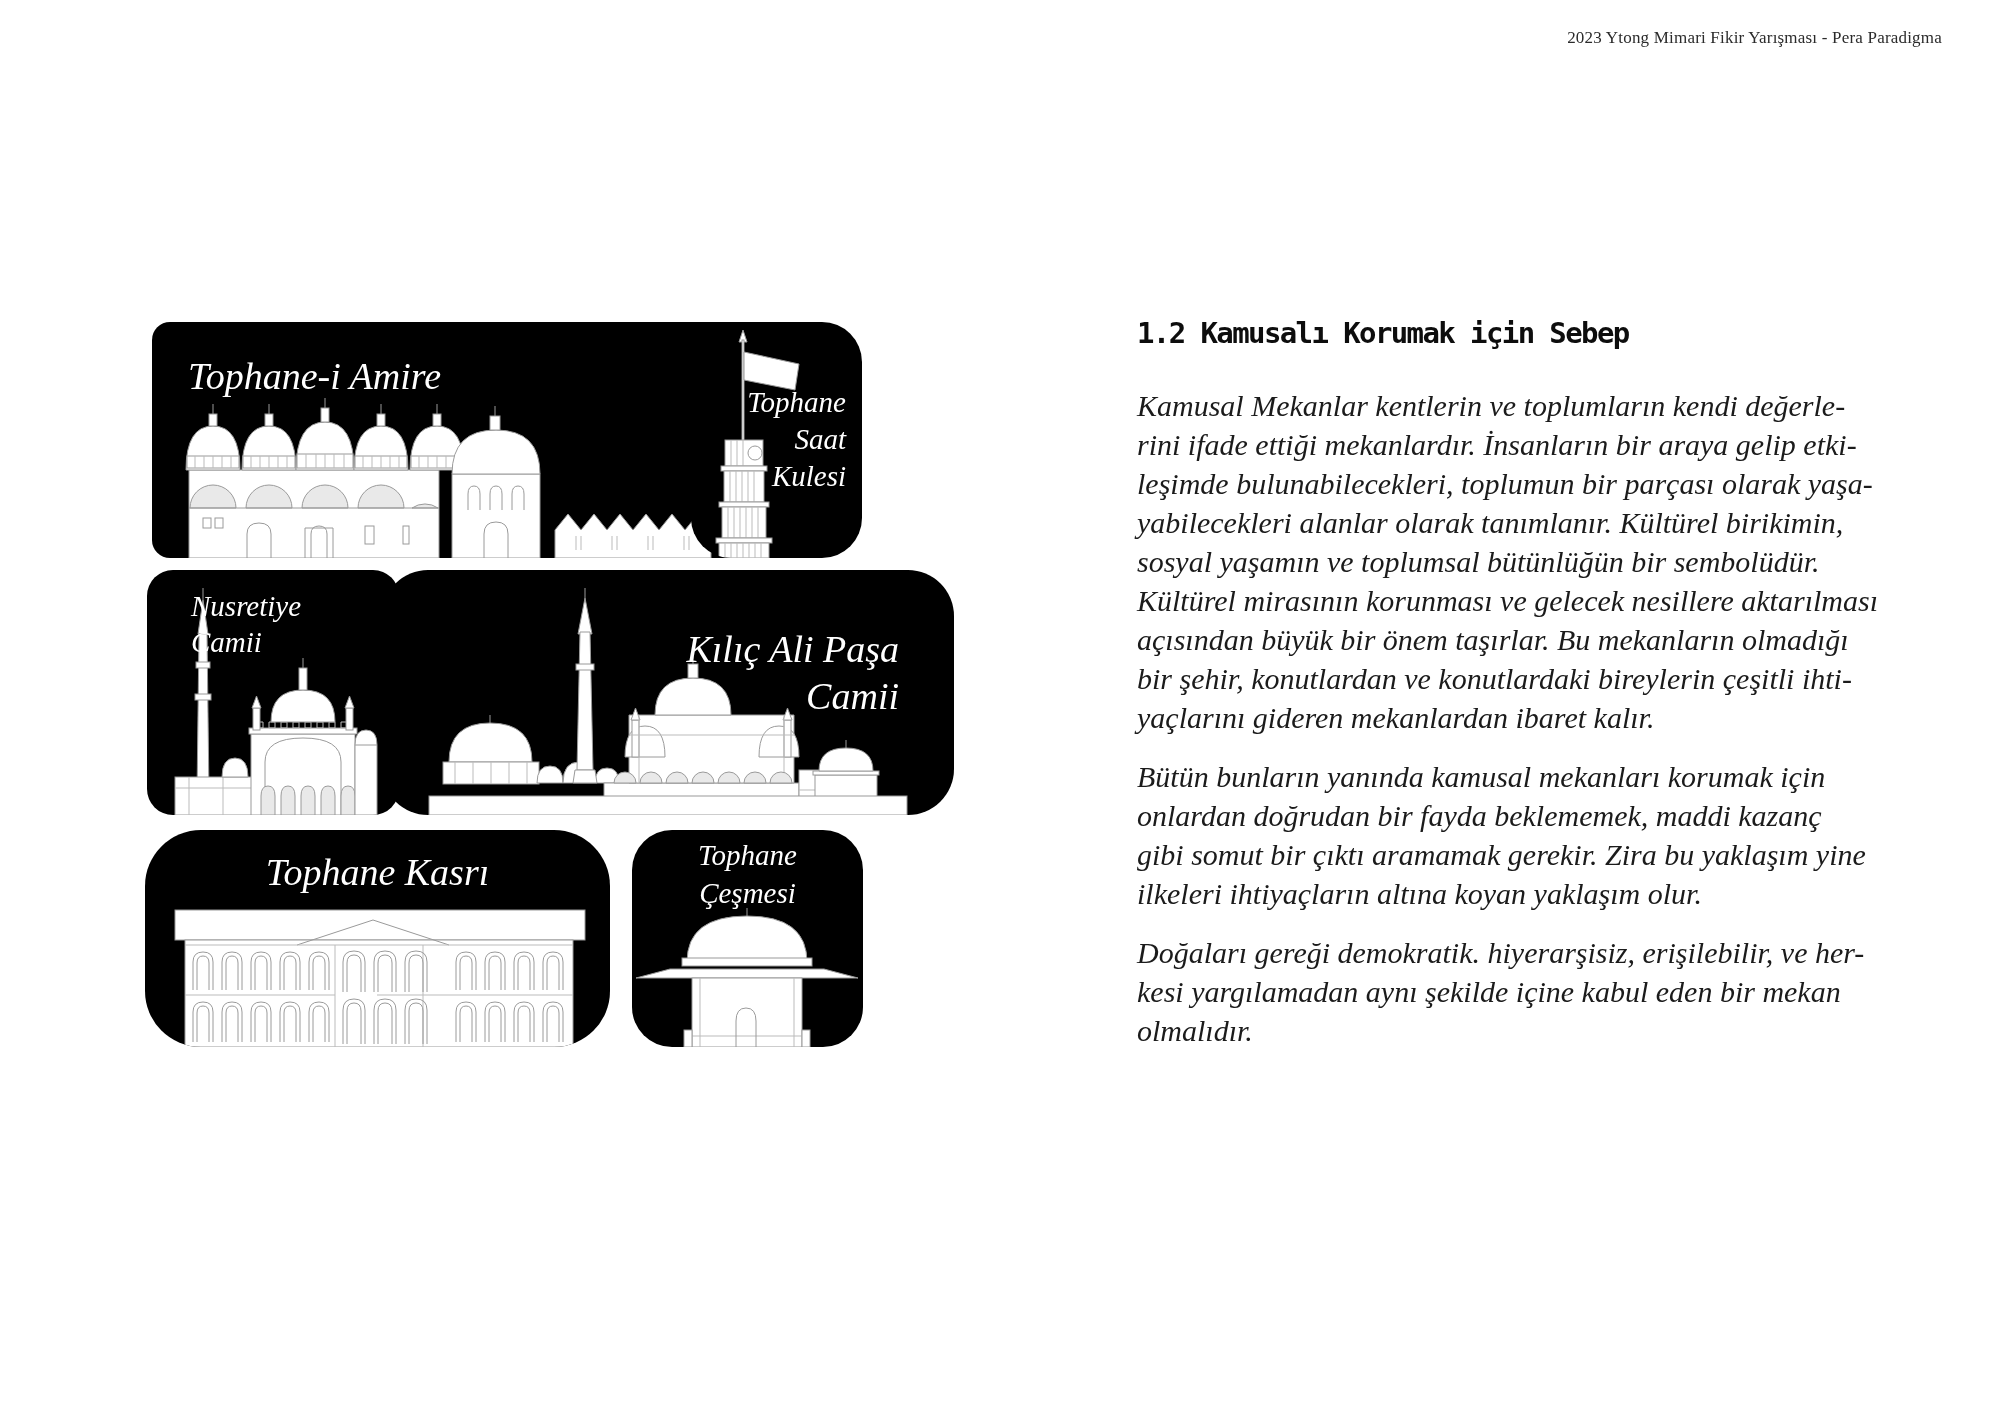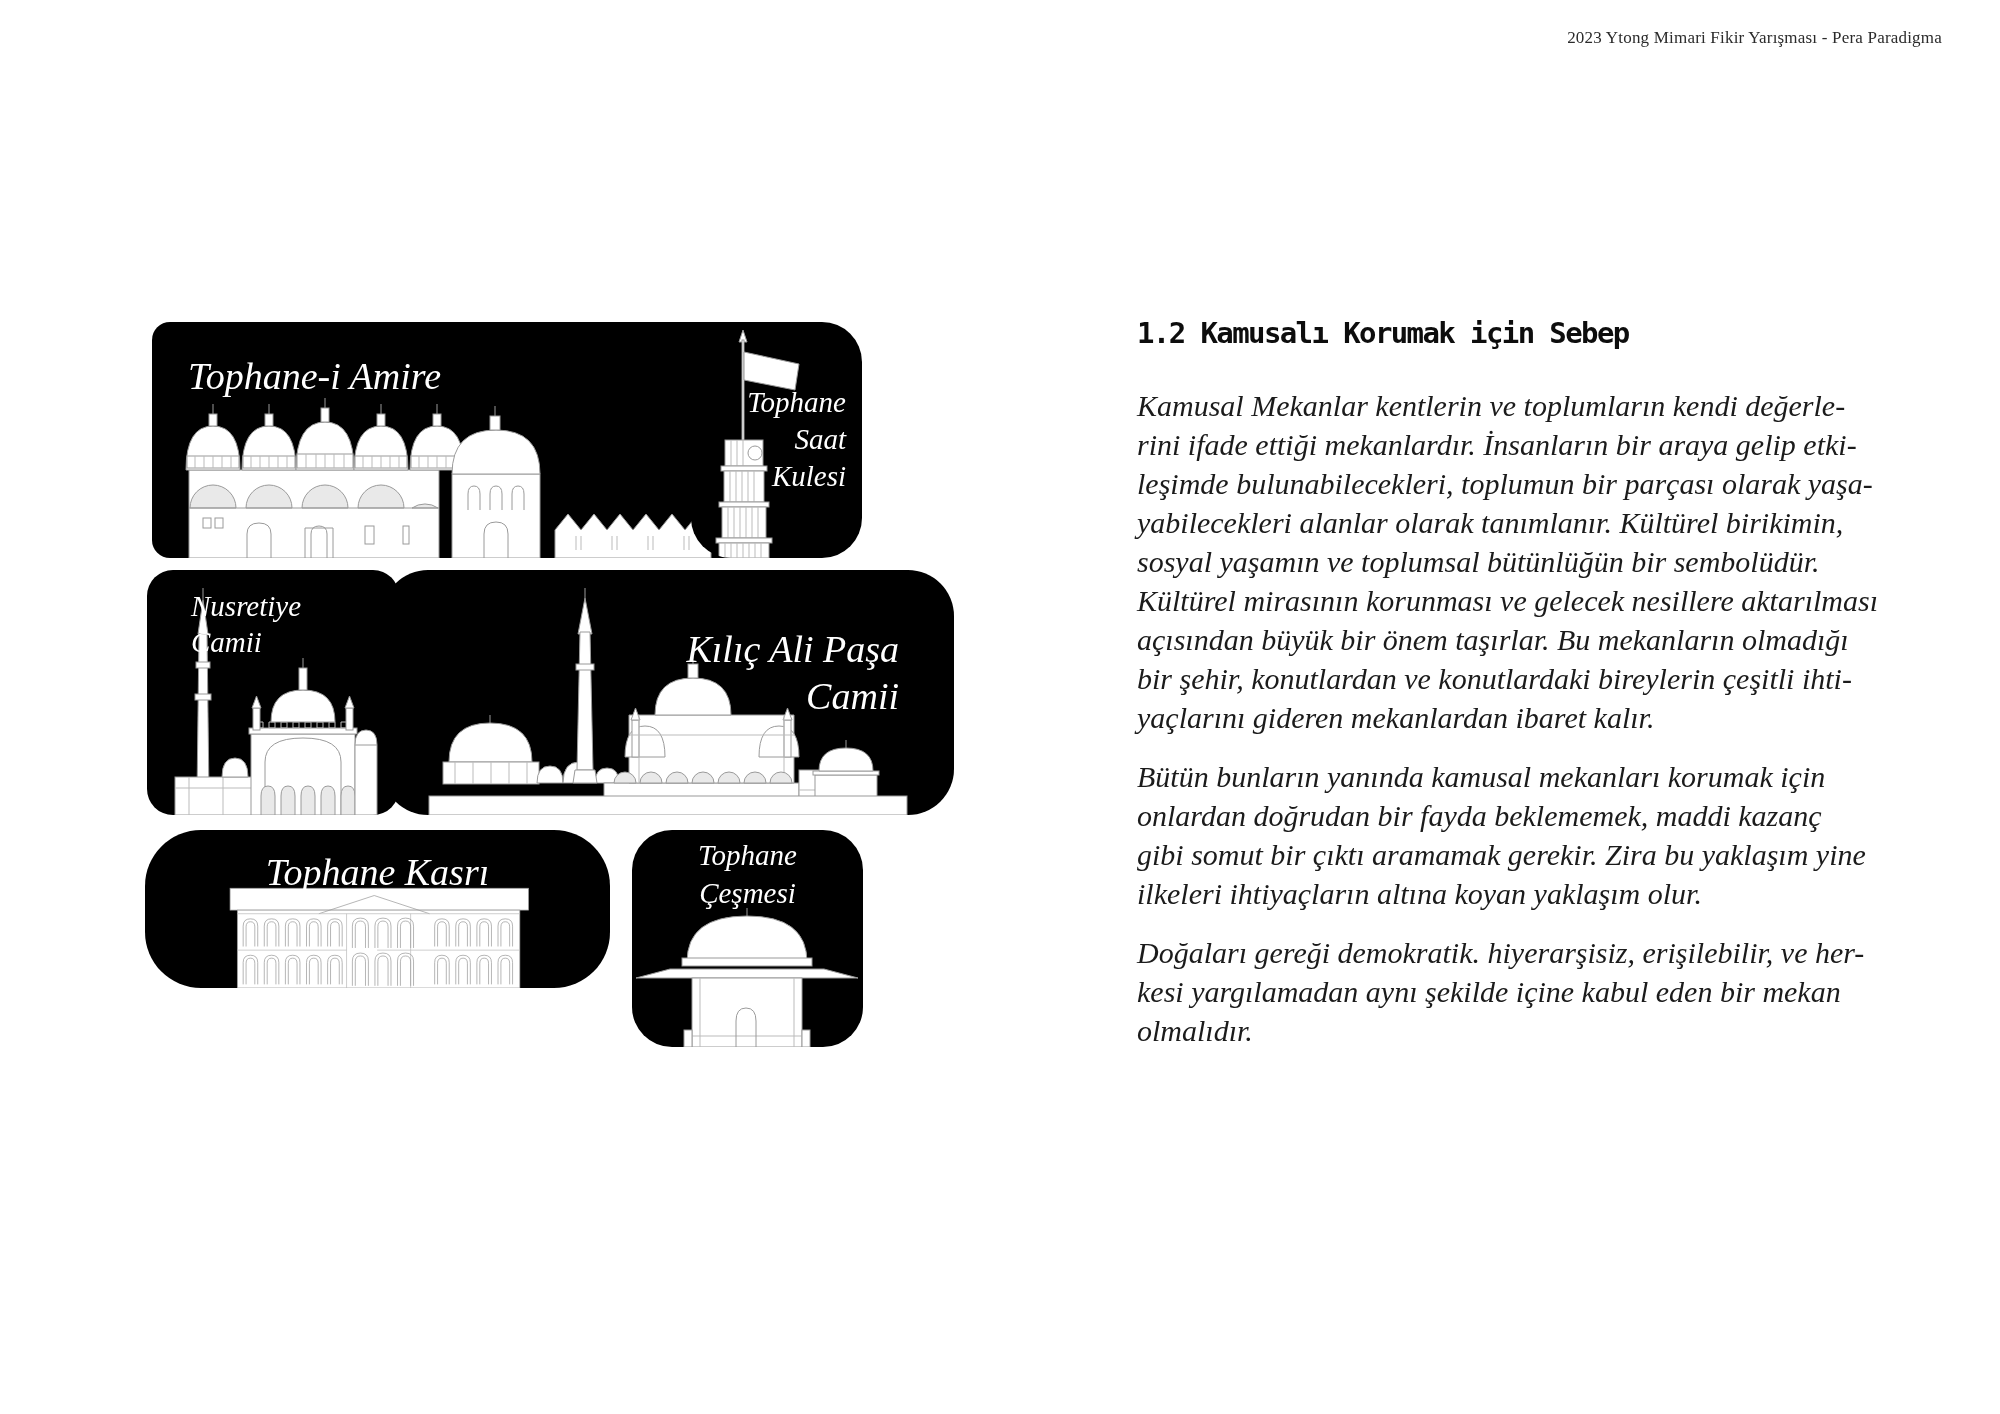--- a/index.html
+++ b/index.html
@@ -7,21 +7,21 @@
        font-family:"Liberation Serif",serif;}
   
   .page-header{position:absolute;top:28px;right:58px;font-size:17px;color:#2b2b2b;
        font-family:"Liberation Serif",serif;letter-spacing:.2px;}
   
   .card{position:absolute;background:#000;overflow:hidden;}
   #c1{left:152px;top:322px;width:596px;height:236px;border-radius:18px;}
   #c2{left:691px;top:322px;width:171px;height:236px;border-radius:40px;}
   #c3{left:147px;top:570px;width:252px;height:245px;border-radius:26px;}
   #c4{left:382px;top:570px;width:572px;height:245px;border-radius:46px;}
-  #c5{left:145px;top:830px;width:465px;height:158px;border-radius:56px;}
+  #c5{left:145px;top:830px;width:465px;height:217px;border-radius:56px;}
   #c6{left:632px;top:830px;width:231px;height:217px;border-radius:40px;}
   .card svg{position:absolute;left:0;top:0;width:100%;height:100%;}
   .lbl{position:absolute;color:#fff;font-style:italic;font-family:"Liberation Serif",serif;
        white-space:nowrap;}
   .lbl1{left:36px;top:32px;font-size:38px;}
   .lbl2{right:16px;top:62px;font-size:29px;line-height:37px;text-align:right;}
   .lbl3{left:44px;top:18px;font-size:29px;line-height:36px;}
   .lbl4{right:55px;top:56px;font-size:38px;line-height:47px;text-align:right;}
   .lbl5{left:0;right:0;top:20px;font-size:38px;text-align:center;}
   .lbl6{left:0;right:0;top:6px;font-size:29px;line-height:38px;text-align:center;}

